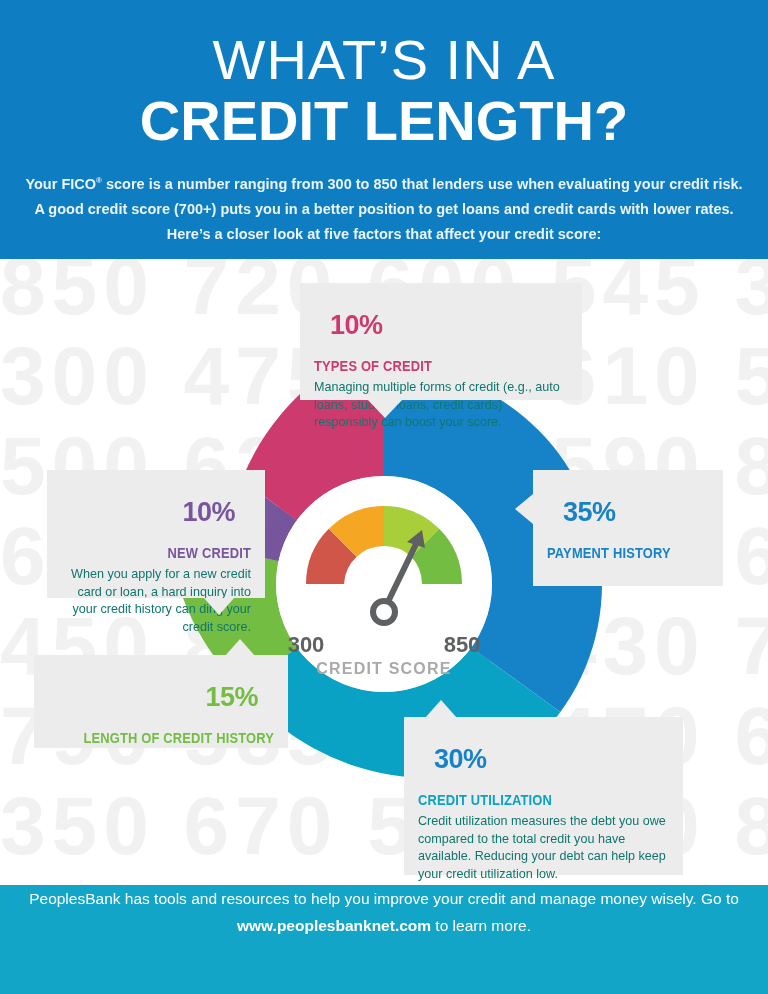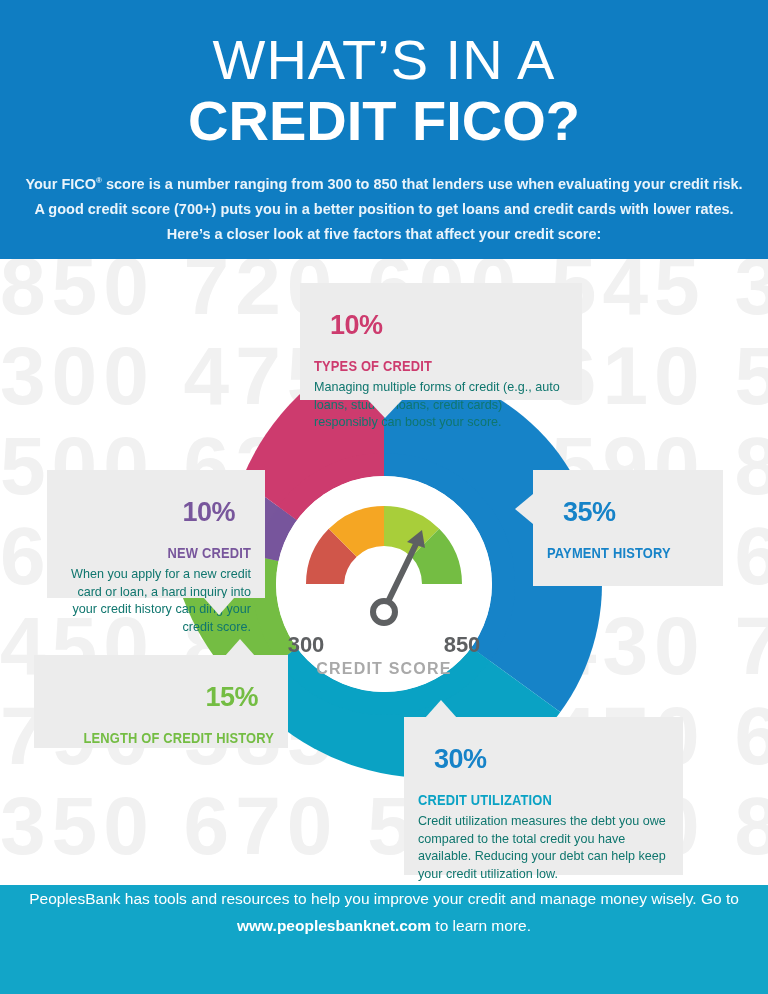--- a/index.html
+++ b/index.html
@@ -107,21 +107,21 @@
   }
   .footer b{font-weight:bold;}
 </style>
 </head>
 <body>
 
 <div class="page">
 
   <div class="header">
     <h1 class="title-line1">WHAT’S IN A</h1>
-    <h1 class="title-line2">CREDIT FICO?</h1>
+    <h1 class="title-line2">CREDIT LENGTH?</h1>
     <div class="subcopy">
       <div><span>Your FICO</span><sup>®</sup><span> score is a number ranging from 300 to 850 that lenders use when evaluating your credit risk.</span></div>
       <div>A good credit score (700+) puts you in a better position to get loans and credit cards with lower rates.</div>
       <div>Here’s a closer look at five factors that affect your credit score:</div>
     </div>
   </div>
 
   <div class="watermark">
     <div class="wm-row" style="top:-14px;">850 720 600 545 320</div>
     <div class="wm-row" style="top:76px;">300 475 680 610 520</div>

